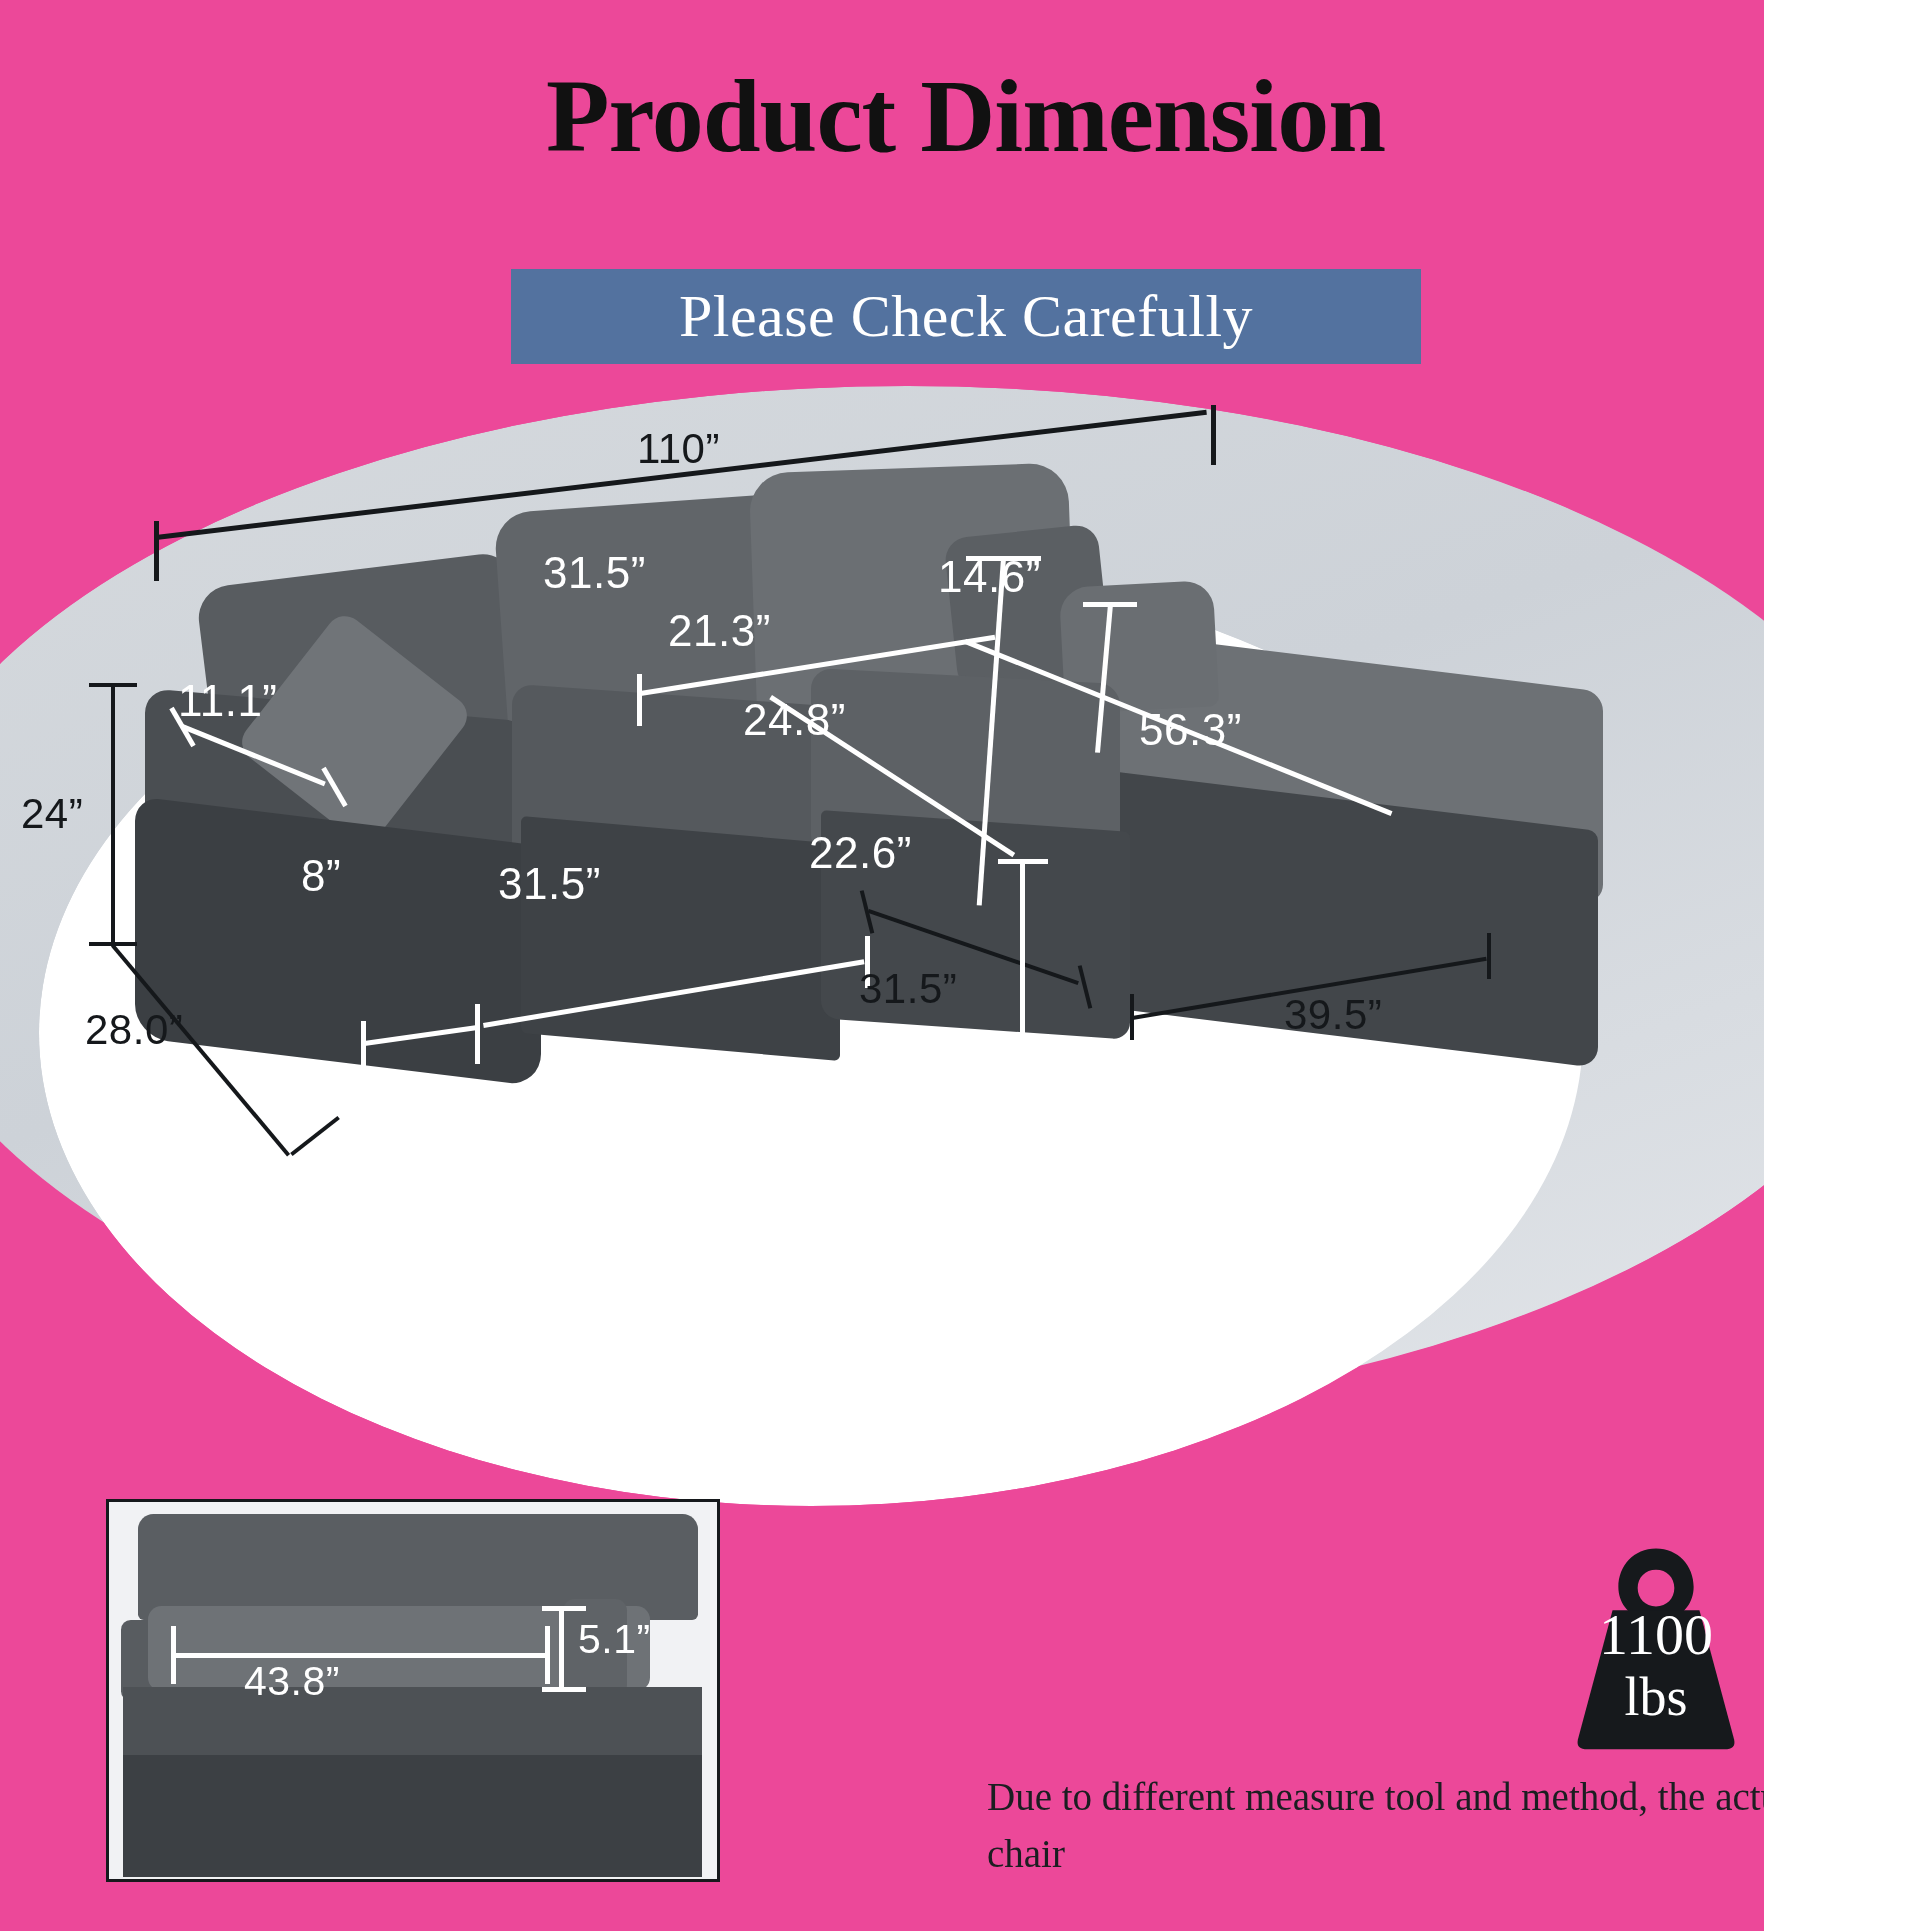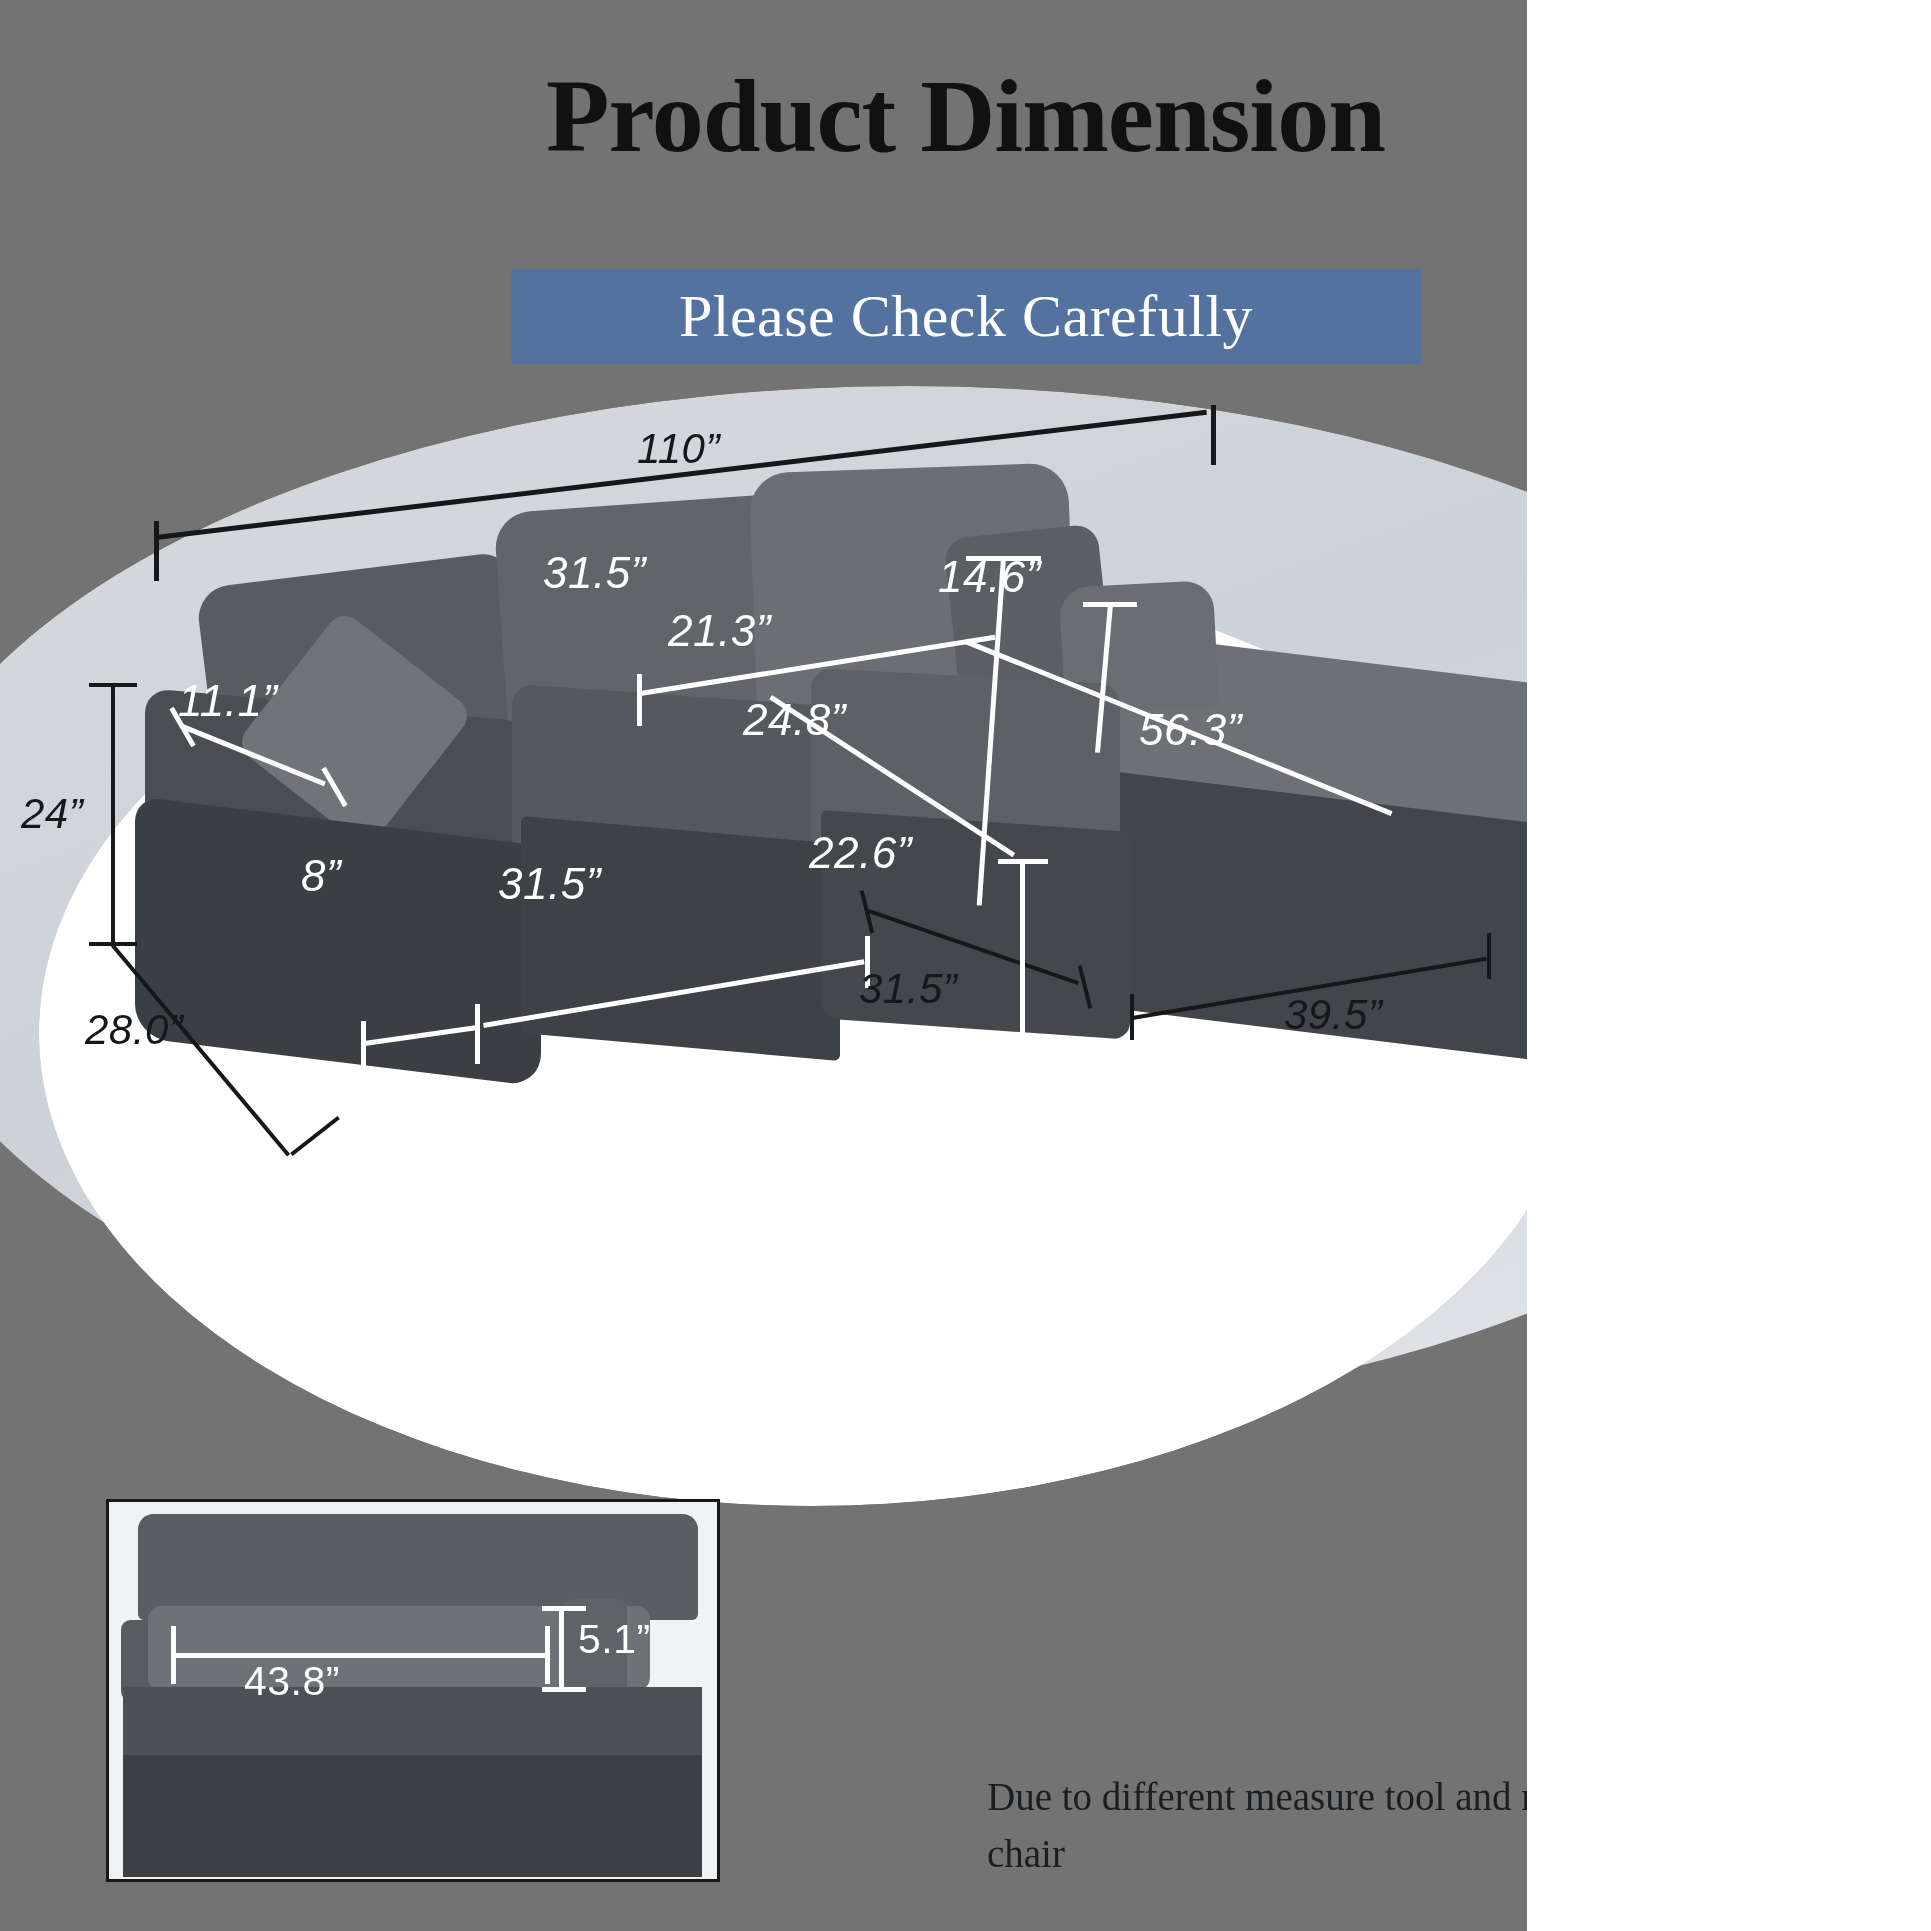--- a/index.html
+++ b/index.html
@@ -2,23 +2,23 @@
 <html><head>
 <meta charset="utf-8">
 <style>
   html, body {
     margin: 0;
     padding: 0;
     background: #ffffff;
   }
   #page {
     position: relative;
-    width: 1527px;
+    width: 1764px;
     height: 1931px;
-    background: #737373;
+    background: #ec4899;
     overflow: hidden;
     font-family: "Liberation Serif", serif;
   }
 
   
   #title {
     position: absolute;
     left: 0;
     top: 60px;
     width: 1931px;
@@ -51,21 +51,20 @@
     white-space: nowrap;
   }
 
   
   #hero {
     position: absolute;
     left: 0;
     top: 415px;
     width: 1931px;
     height: 1043px;
-    font-style: italic;
   }
 
   
   .swoosh {
     position: absolute;
     border-radius: 50%;
     background: #d3d7dd;
   }
   #swoosh-outer {
     left: -116px;

